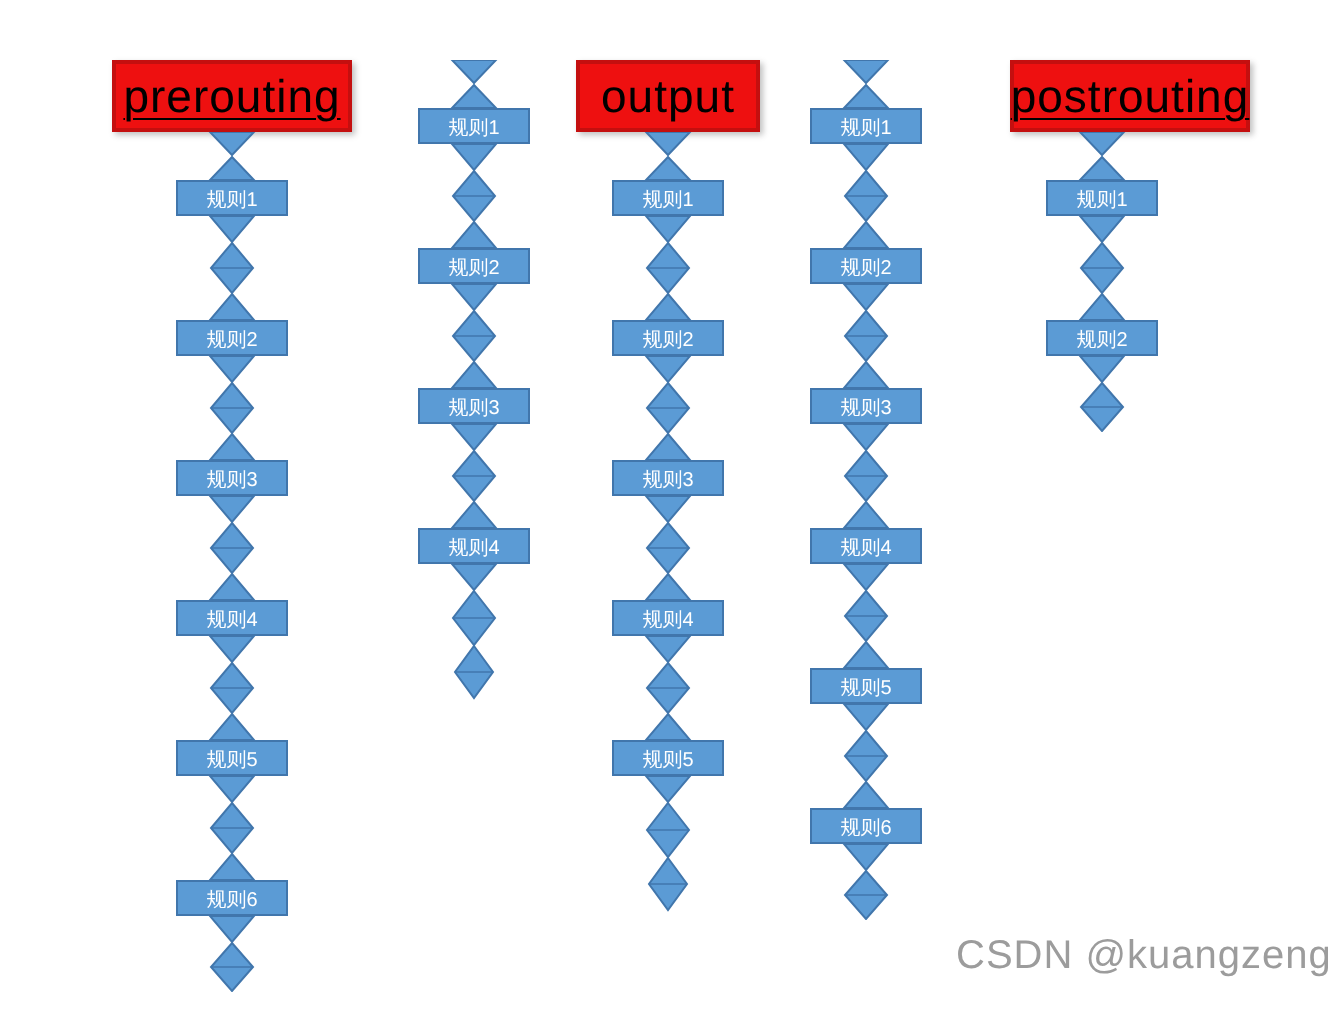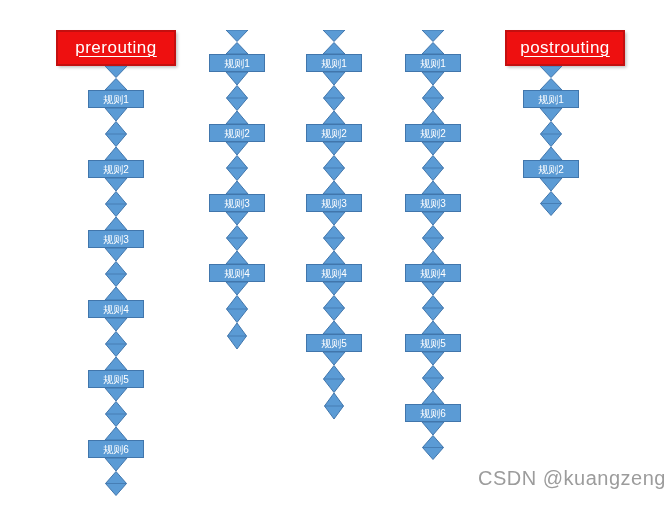--- a/index.html
+++ b/index.html
@@ -20,22 +20,22 @@
   }
   .chain-header{
     height:36px;
     box-sizing:border-box;
     display:flex;
     align-items:center;
     justify-content:center;
     background:var(--chain-bg,#ee1010);
     border:2px solid var(--chain-border,#c40f0f);
     box-shadow:1.5px 1.5px 3px rgba(0,0,0,0.25);
-    color:#ffffff;
-    font-size:17px;
+    color:#000000;
+    font-size:23px;
     letter-spacing:0.5px;
     white-space:nowrap;
   }
   .chain-header.underlined span{
     text-decoration:underline;
     text-decoration-thickness:1px;
     text-underline-offset:3px;
   }
   .rule-box{
     width:56px;height:18px;
@@ -164,20 +164,23 @@
       </div>
       <svg width="24" height="68" viewBox="0 0 24 68" class="connector">
         <polygon points="1,0 23,0 12,13" fill="#5b9bd5" stroke="#4176ac" stroke-width="1"></polygon>
         <polygon points="12,13.5 22.5,27 12,40.5 1.5,27" fill="#5b9bd5" stroke="#4176ac" stroke-width="1"></polygon>
         <polygon points="12,41 21.5,54 12,67 2.5,54" fill="#5b9bd5" stroke="#4176ac" stroke-width="1"></polygon>
         <line x1="1.5" y1="27" x2="22.5" y2="27" stroke="#4176ac" stroke-width="0.8"></line>
         <line x1="2.5" y1="54" x2="21.5" y2="54" stroke="#4176ac" stroke-width="0.8"></line>
       </svg>
     </div>
     <div class="chain-column" style="left: 274px;">
+      <div class="chain-header" style="width: 92px;">
+        <span>output</span>
+      </div>
       <svg width="24" height="24" viewBox="0 0 24 24" class="connector">
         <polygon points="1,0 23,0 12,11.5" fill="#5b9bd5" stroke="#4176ac" stroke-width="1"></polygon>
         <polygon points="12,12.5 23,24 1,24" fill="#5b9bd5" stroke="#4176ac" stroke-width="1"></polygon>
       </svg>
       <div class="rule-box">
         <span>规则1</span>
       </div>
       <svg width="24" height="52" viewBox="0 0 24 52" class="connector">
         <polygon points="1,0 23,0 12,13" fill="#5b9bd5" stroke="#4176ac" stroke-width="1"></polygon>
         <polygon points="12,13.5 22.5,26 12,38.5 1.5,26" fill="#5b9bd5" stroke="#4176ac" stroke-width="1"></polygon>

